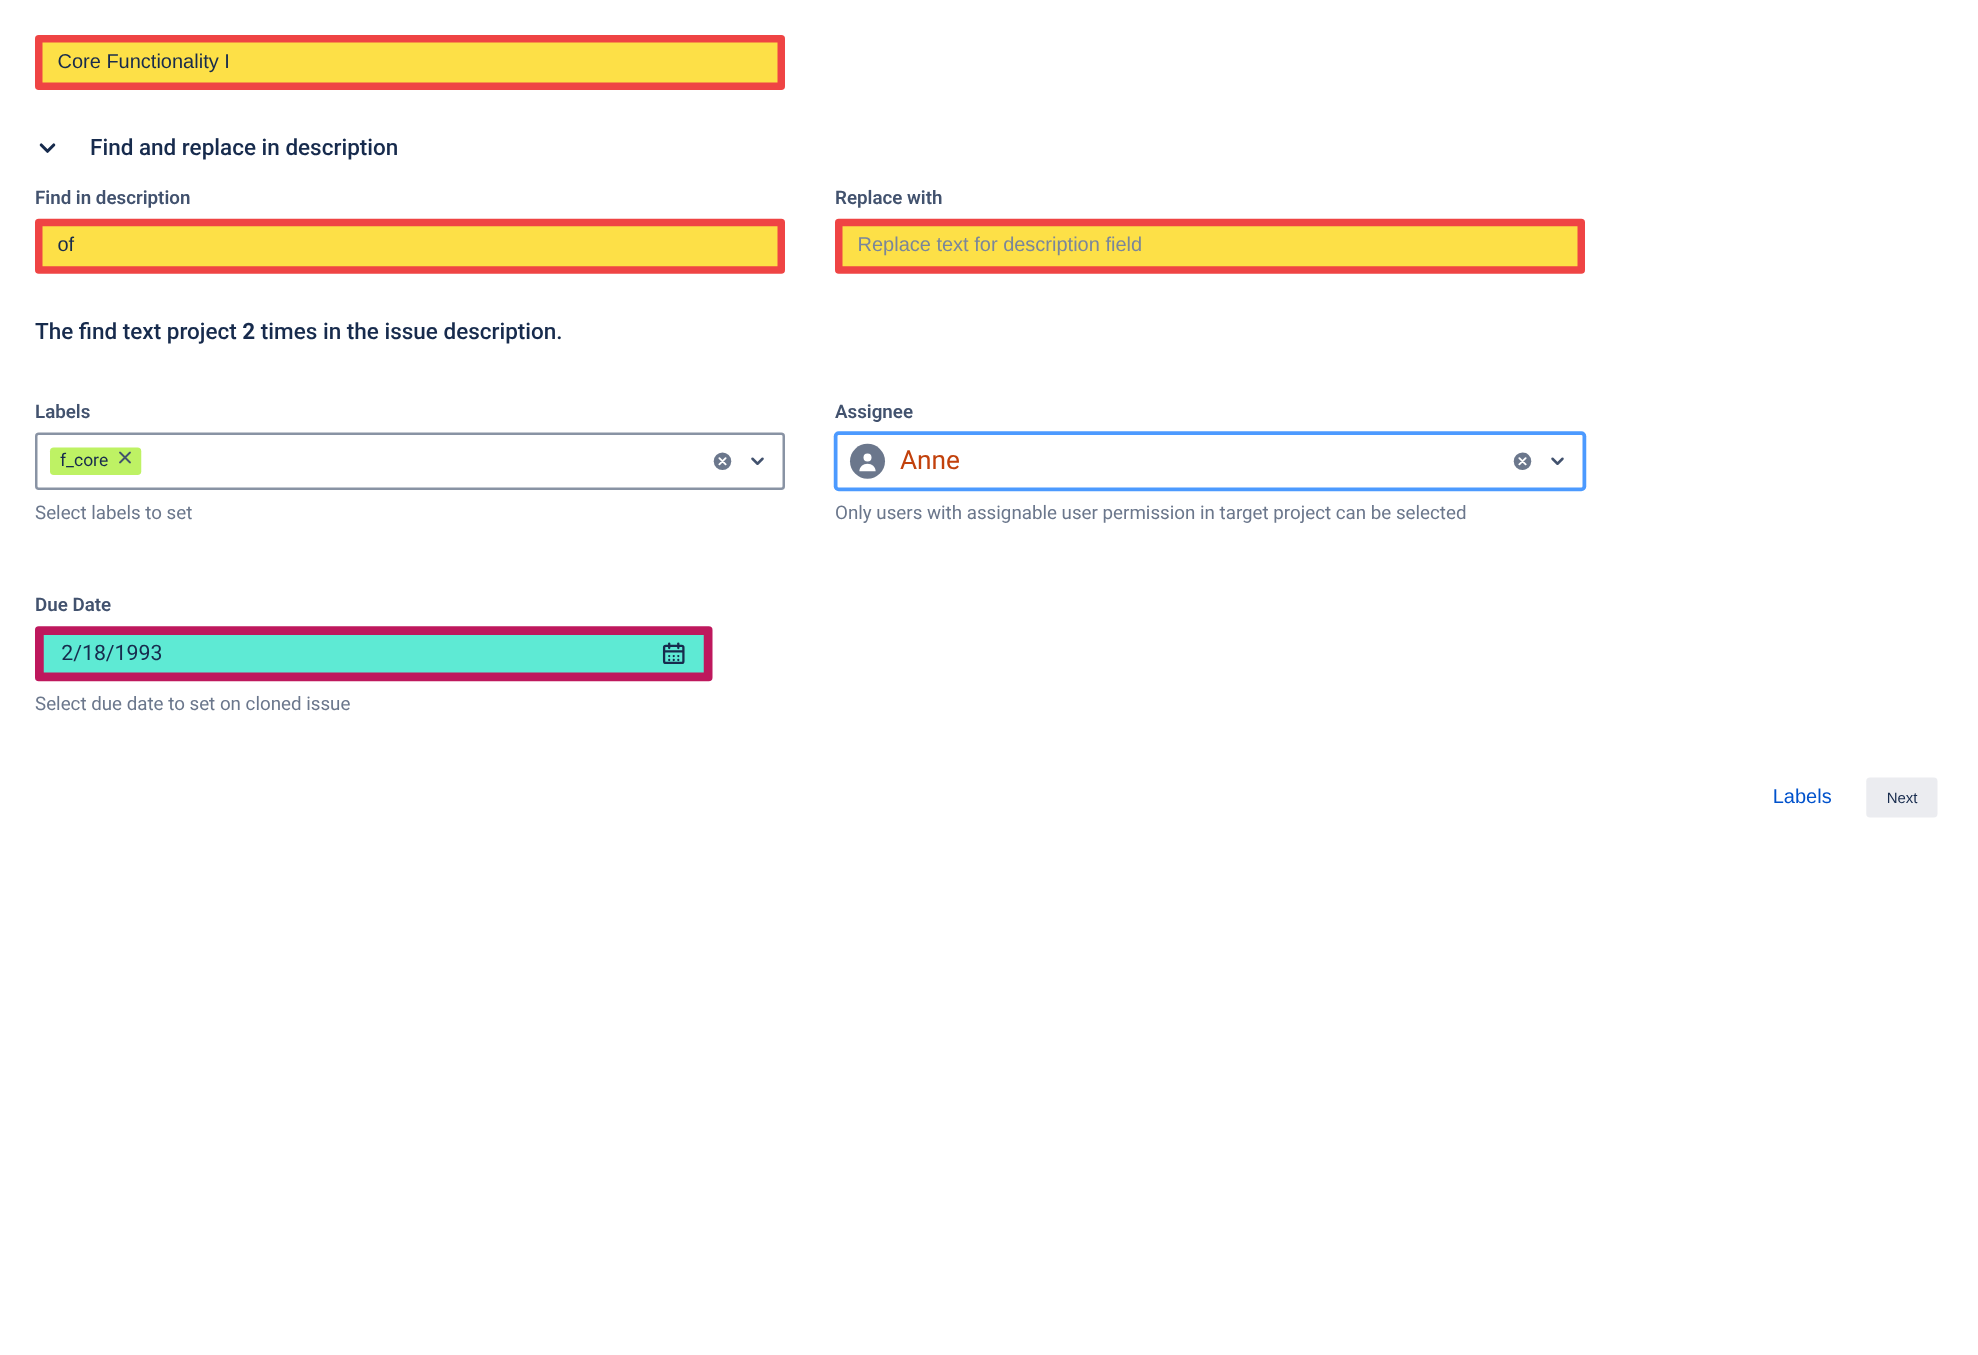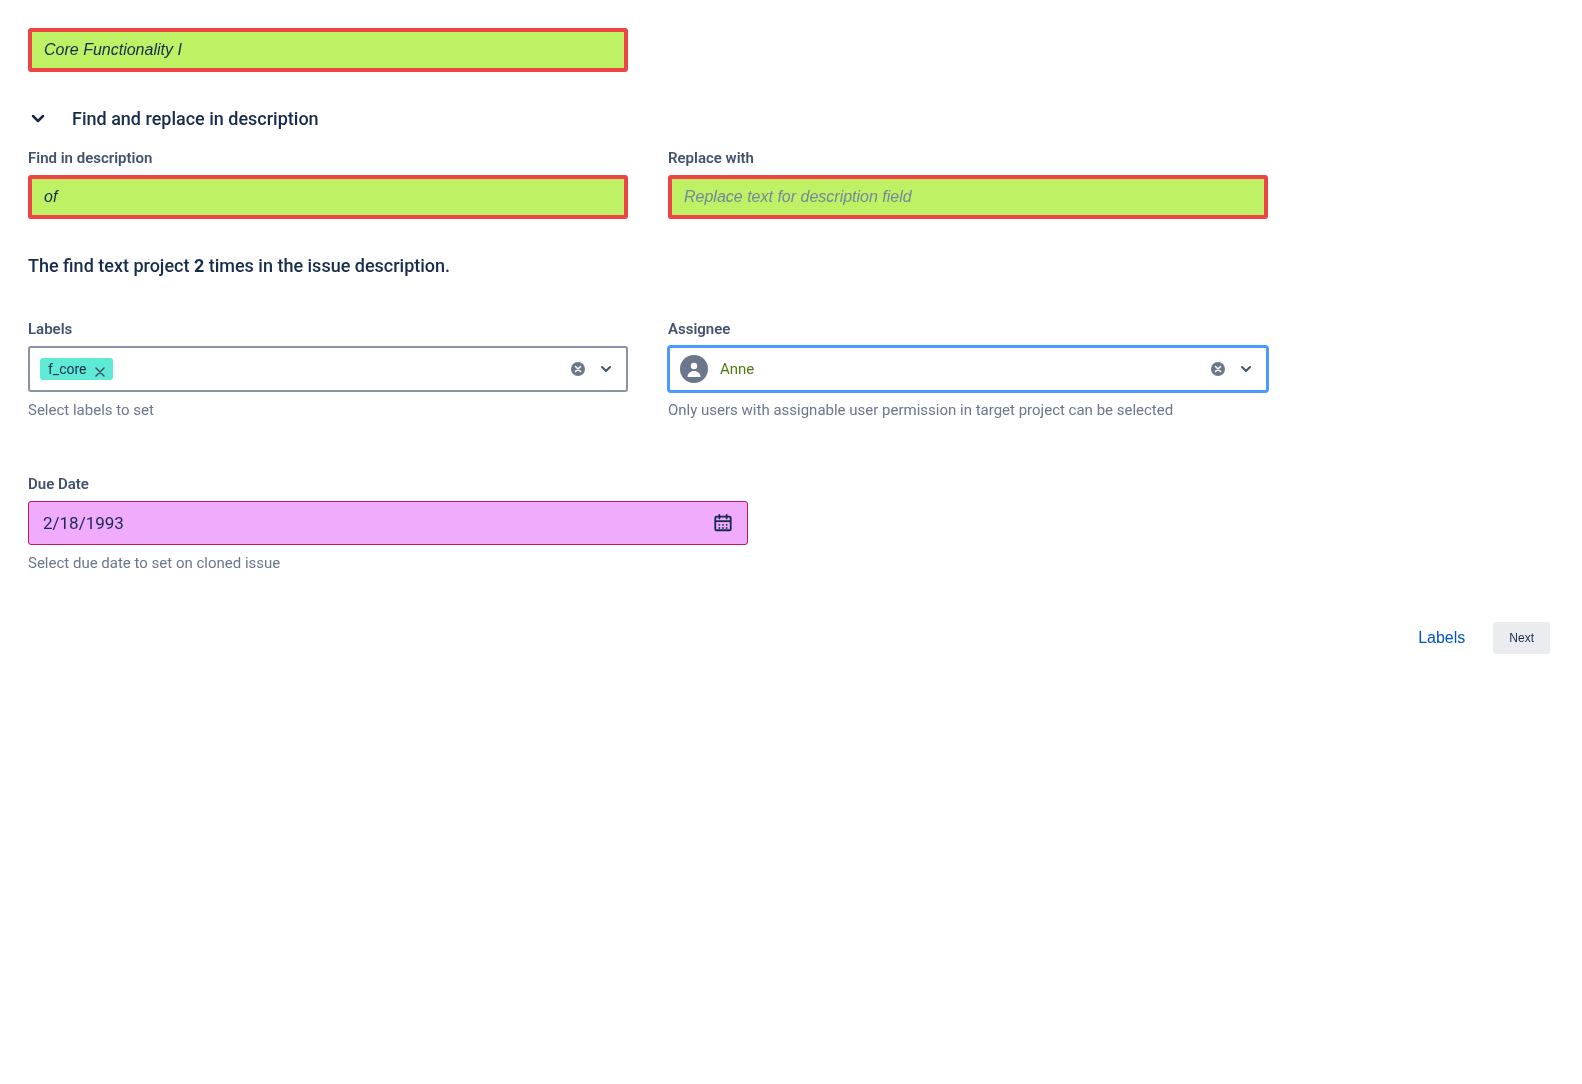--- a/index.html
+++ b/index.html
@@ -15,28 +15,27 @@
       font-weight: 600;
       color: #42526E;
       font-size: 15px;
       margin-bottom: 8px;
       display: block;
     }
     .required-star { color: #DE350B; margin-left: 2px; }
     .text-input {
       width: 600px;
       height: 44px;
-      border: 4px solid #ef4444;
+      border: 6px solid #ef4444;
       border-radius: 3px;
       padding: 0 12px;
       font-size: 16px;
       color: #172B4D;
-      background: #bef264;
+      background: #fde047;
       outline: none;
-      font-style: italic;
     }
     .text-input::placeholder { color: #7A869A; }
     .wide-input { width: 600px; }
     .collapse-row {
       display: flex;
       align-items: center;
       gap: 24px;
       margin: 36px 0 20px 0;
       cursor: pointer;
     }
@@ -69,25 +68,25 @@
       border: 2px solid #8993A4;
       border-radius: 3px;
       background: #fff;
       display: flex;
       align-items: center;
       padding: 0 10px;
       gap: 8px;
     }
     .select-box.focused { border-color: #4C9AFF; box-shadow: 0 0 0 1px #4C9AFF; }
     .chip {
-      background: #5eead4;
+      background: #bef264;
       border-radius: 3px;
       padding: 3px 8px;
       display: inline-flex;
-      align-items: flex-end;
+      align-items: flex-start;
       gap: 8px;
       font-size: 14px;
       color: #172B4D;
     }
     .chip-x { cursor: pointer; font-size: 13px; color: #42526E; }
     .select-spacer { flex: 1; }
     .icon-btn {
       width: 20px; height: 20px;
       display: inline-flex; align-items: center; justify-content: center;
       cursor: pointer;
@@ -96,30 +95,30 @@
     .avatar-circle {
       width: 28px; height: 28px;
       border-radius: 50%;
       background: #6B778C;
       display: inline-flex;
       align-items: center;
       justify-content: center;
       color: #fff;
     }
     .assignee-text {
-      font-size: 15px;
-      color: #4d7c0f;
+      font-size: 21px;
+      color: #c2410c;
       margin-left: 4px;
     }
     .date-box {
-      width: 720px;
+      width: 542px;
       height: 44px;
-      border: 1px solid #be185d;
-      border-radius: 3px;
-      background: #f0abfc;
+      border: 7px solid #be185d;
+      border-radius: 3px;
+      background: #5eead4;
       display: flex;
       align-items: center;
       padding: 0 14px;
       gap: 8px;
     }
     .date-value { flex: 1; font-size: 17px; color: #172B4D; }
     .footer-row {
       display: flex;
       justify-content: flex-end;
       gap: 28px;

